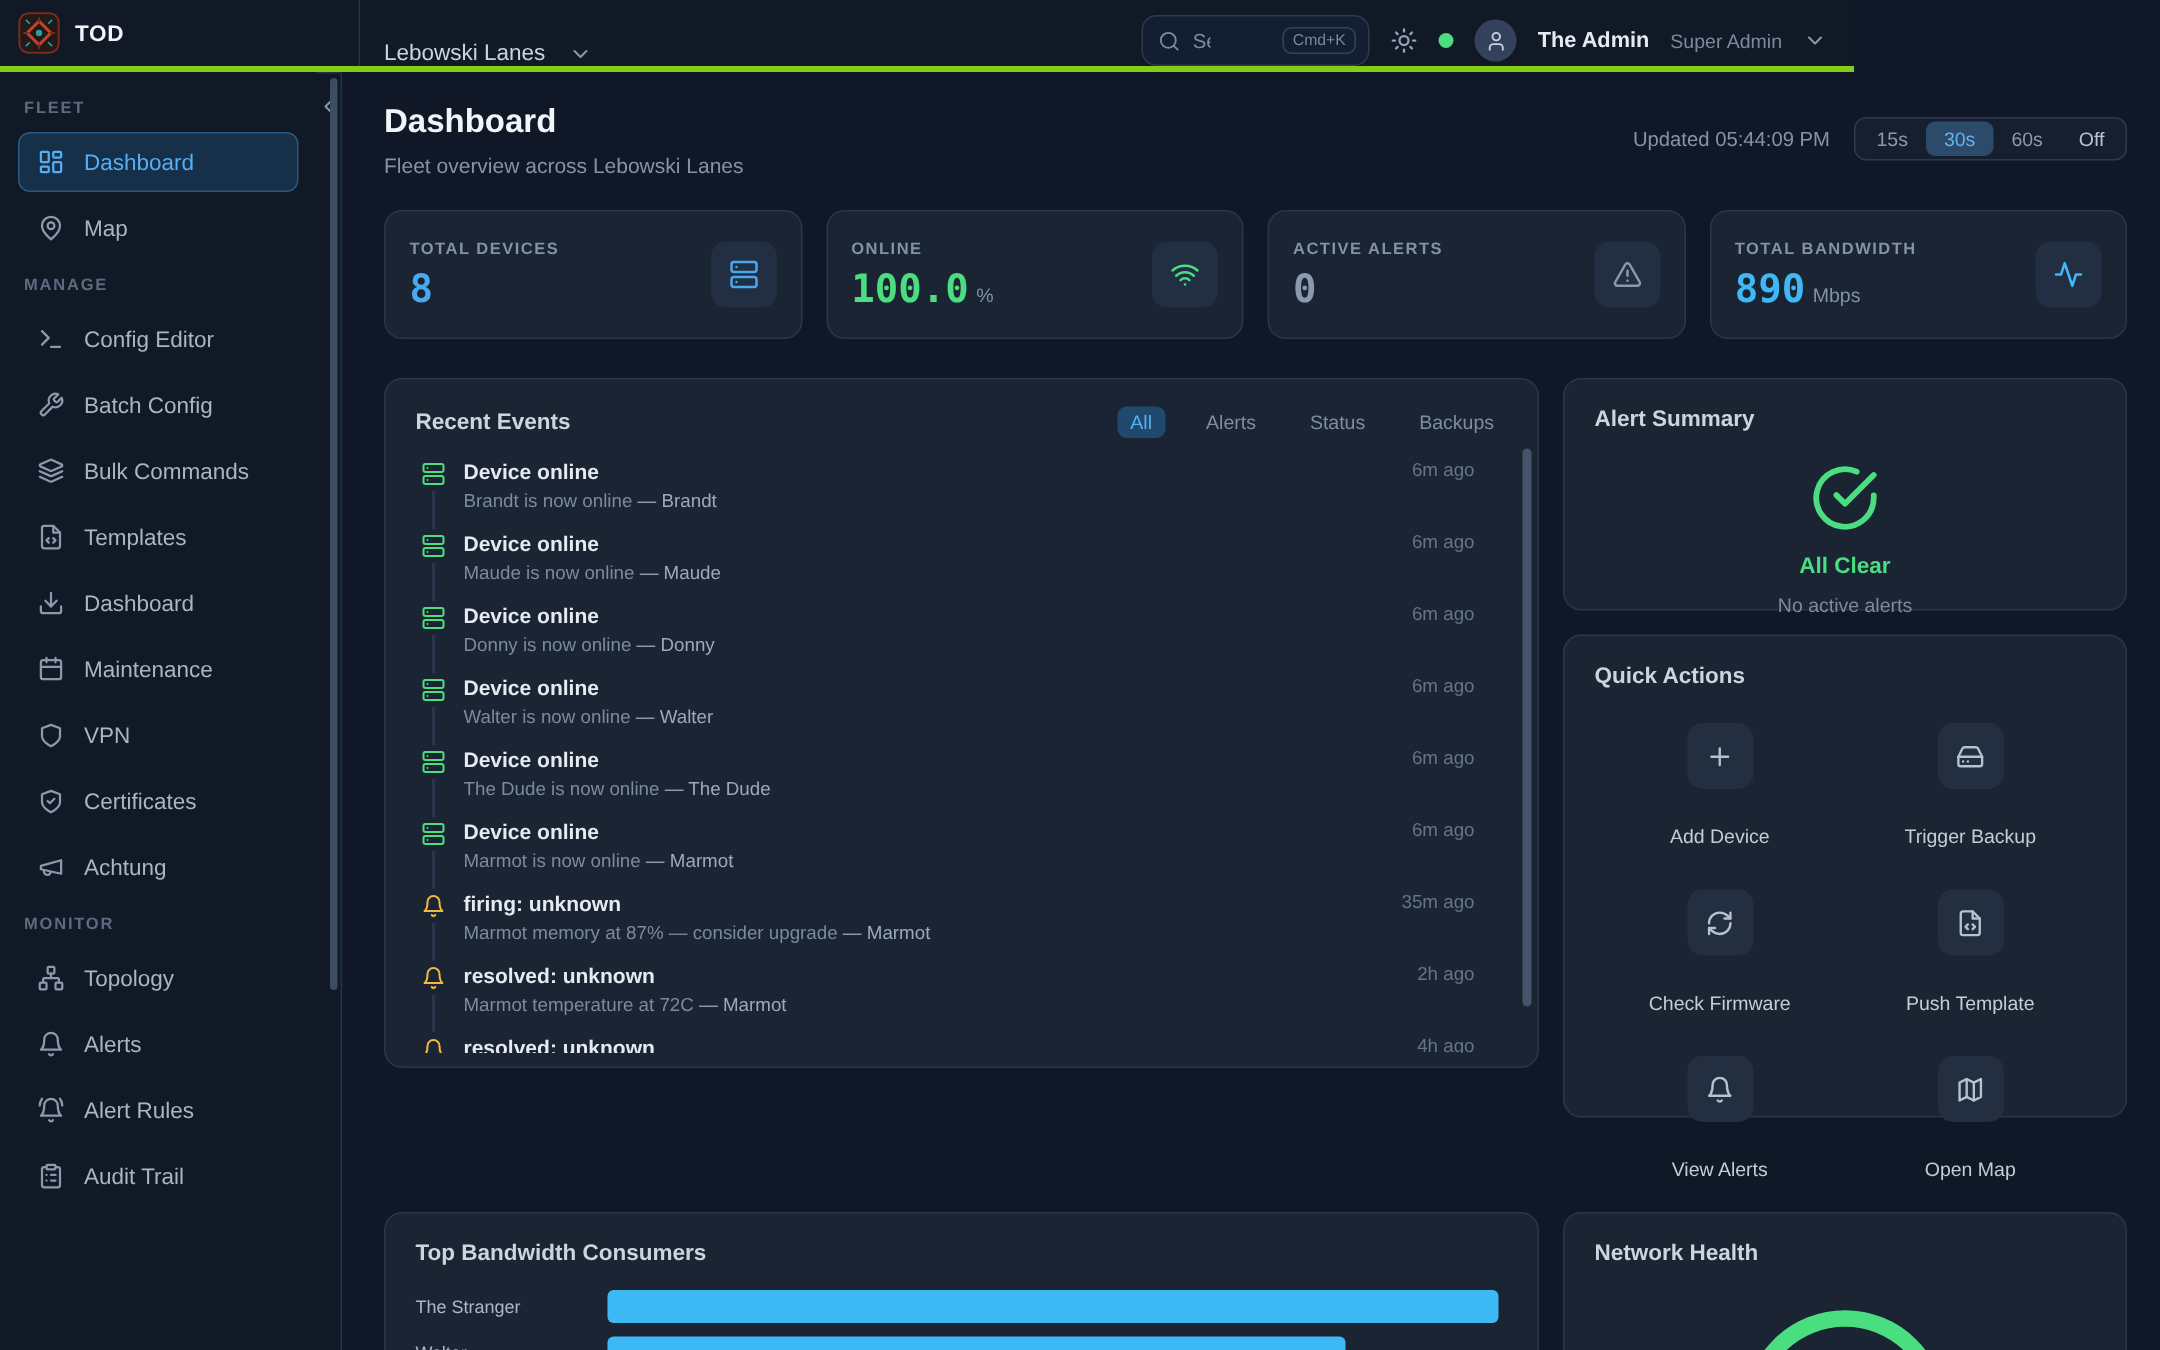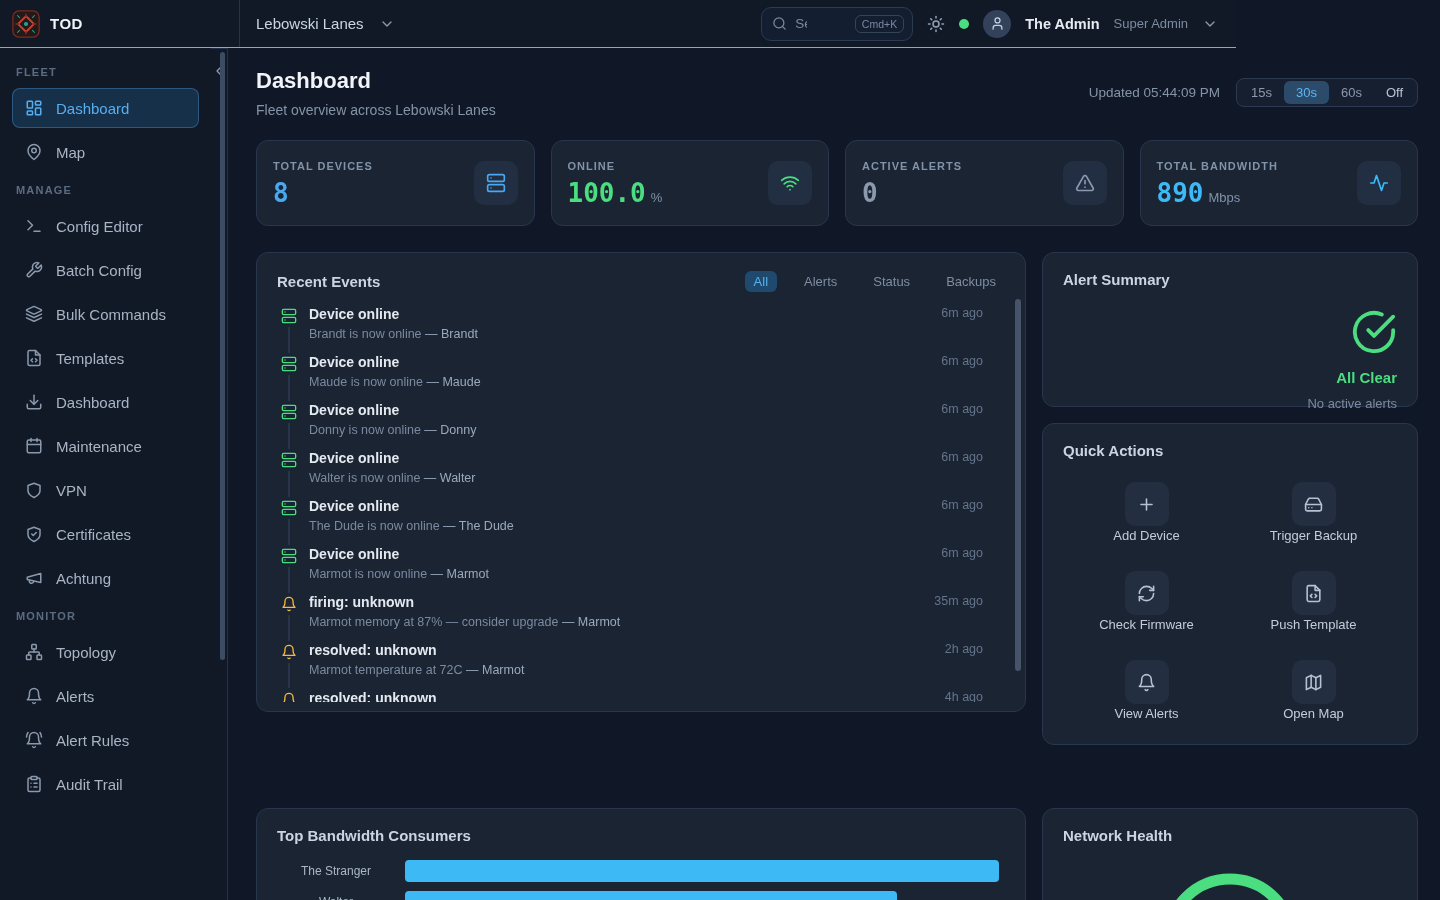--- a/index.html
+++ b/index.html
@@ -7,22 +7,22 @@
   body {
     font-family: "Liberation Sans", sans-serif;
     background:#101726; color:#e6ebf2;
     position:relative;
   }
   svg { display:block; }
 
   
   .topbar{
     position:absolute; top:0; left:0; width:1236px; height:48px;
-    background:#111927; border-bottom:1px solid #84cc16;
-    display:flex; align-items:center; z-index:20;
+    background:#111927; border-bottom:4px solid #84cc16;
+    display:flex; align-items:flex-end; z-index:20;
   }
   .brand{ width:240px; height:100%; display:flex; align-items:center; gap:10px;
           padding-left:12px; border-right:1px solid #243349; }
   .logo-tile{ width:28px; height:28px; flex:0 0 auto; }
   .brand-name{ font-weight:bold; font-size:15px; letter-spacing:.5px; color:#f1f5f9; }
   .org-switch{ display:flex; align-items:center; gap:15px; margin-left:16px;
                color:#cbd5e1; font-size:15px; cursor:pointer; }
   .org-switch .chev{ color:#8a99ad; width:16px; height:16px; }
   .topbar-right{ margin-left:auto; display:flex; align-items:center; gap:14px; padding-right:18px; }
   .searchbox{ display:flex; align-items:center; gap:8px; width:152px; height:34px;
@@ -116,39 +116,39 @@
   .ev-title{ font-size:14px; font-weight:600; color:#e5eaf0; line-height:1.2; }
   .ev-sub{ font-size:12.5px; color:#7a8aa0; margin-top:4px; }
   .ev-device{ color:#9aa9bc; }
   .ev-time{ margin-left:auto; font-size:12.5px; color:#64748b; padding-right:22px; white-space:nowrap; }
   .ev-scrollthumb{ position:absolute; right:4px; top:46px; width:6px; height:372px;
                    border-radius:3px; background:#455469; }
 
   
   .right-col{ display:flex; flex-direction:column; gap:16px; }
   .alert-summary{ height:155px; }
-  .as-body{ display:flex; flex-direction:column; align-items:flex-end; margin-top:20px; }
+  .as-body{ display:flex; flex-direction:column; align-items:center; margin-top:20px; }
   .as-check{ width:46px; height:46px; color:#4ade80; }
   .as-check svg{ width:46px; height:46px; }
   .as-status{ margin-top:14px; font-size:15px; font-weight:600; color:#4ade80; }
   .as-note{ margin-top:10px; font-size:13px; color:#7c8aa0; }
 
   .quick-actions{ height:322px; }
   .qa-grid{ display:grid; grid-template-columns:1fr 1fr; row-gap:28px; margin-top:22px; }
-  .qa-item{ display:flex; flex-direction:column; align-items:center; gap:2px; cursor:pointer; }
+  .qa-item{ display:flex; flex-direction:column; align-items:center; gap:24px; cursor:pointer; }
   .qa-icon{ width:44px; height:44px; border-radius:10px; background:#232e40;
             display:flex; align-items:center; justify-content:center; color:#b6c2d2; }
   .qa-icon svg{ width:19px; height:19px; }
   .qa-label{ font-size:13px; color:#c3cdd9; }
 
   
   .bw-panel{ height:320px; }
   .bw-chart{ margin-top:15px; display:flex; flex-direction:column; gap:9px; }
   .bw-row{ display:flex; align-items:center; }
-  .bw-label{ width:128px; padding-right:10px; text-align:center; font-size:12px; color:#aab8c8;
+  .bw-label{ width:128px; padding-right:10px; text-align:left; font-size:12px; color:#aab8c8;
              white-space:nowrap; }
   .bw-bar-track{ flex:1; }
   .bw-bar{ height:22px; border-radius:4px; background:#3db9f6; }
 
   .nh-panel{ height:320px; }
   .nh-gauge{ margin:26px auto 0; width:140px; height:140px; position:relative; }
   .nh-value{ position:absolute; inset:0; display:flex; align-items:center; justify-content:center;
              color:#4ade80; font-size:30px; font-weight:bold;
              font-family:"DejaVu Sans Mono",monospace; }
 </style>

